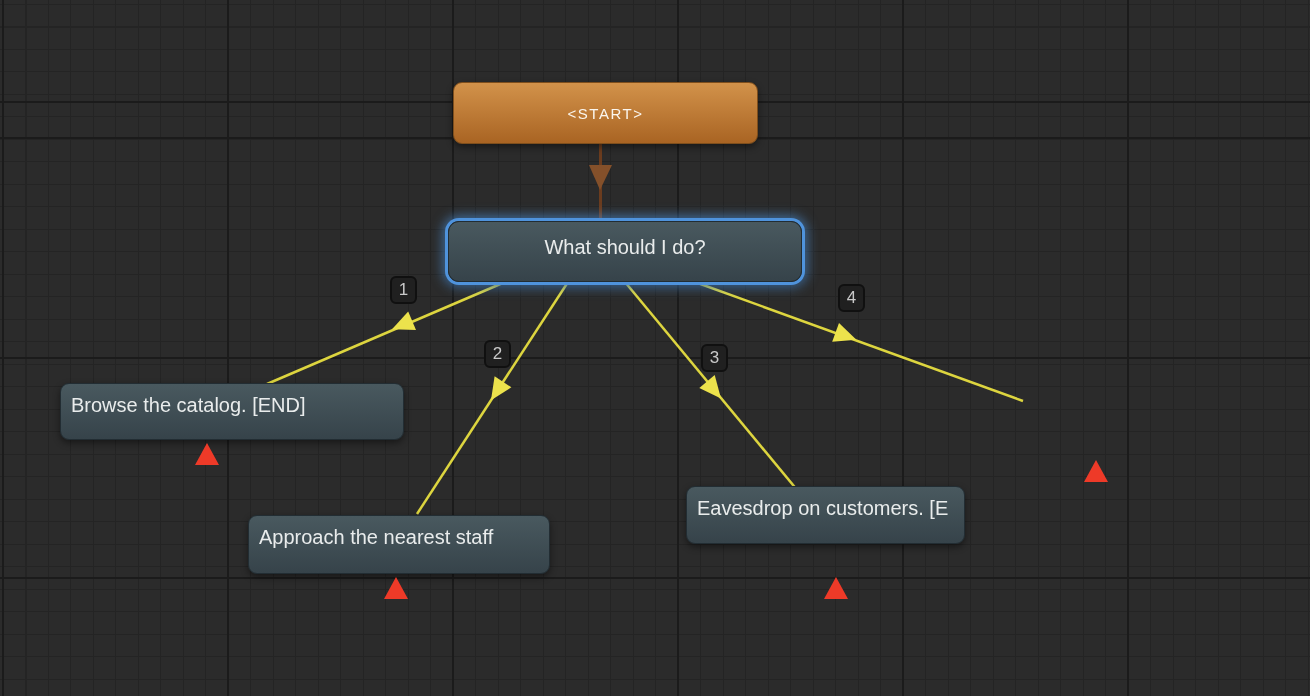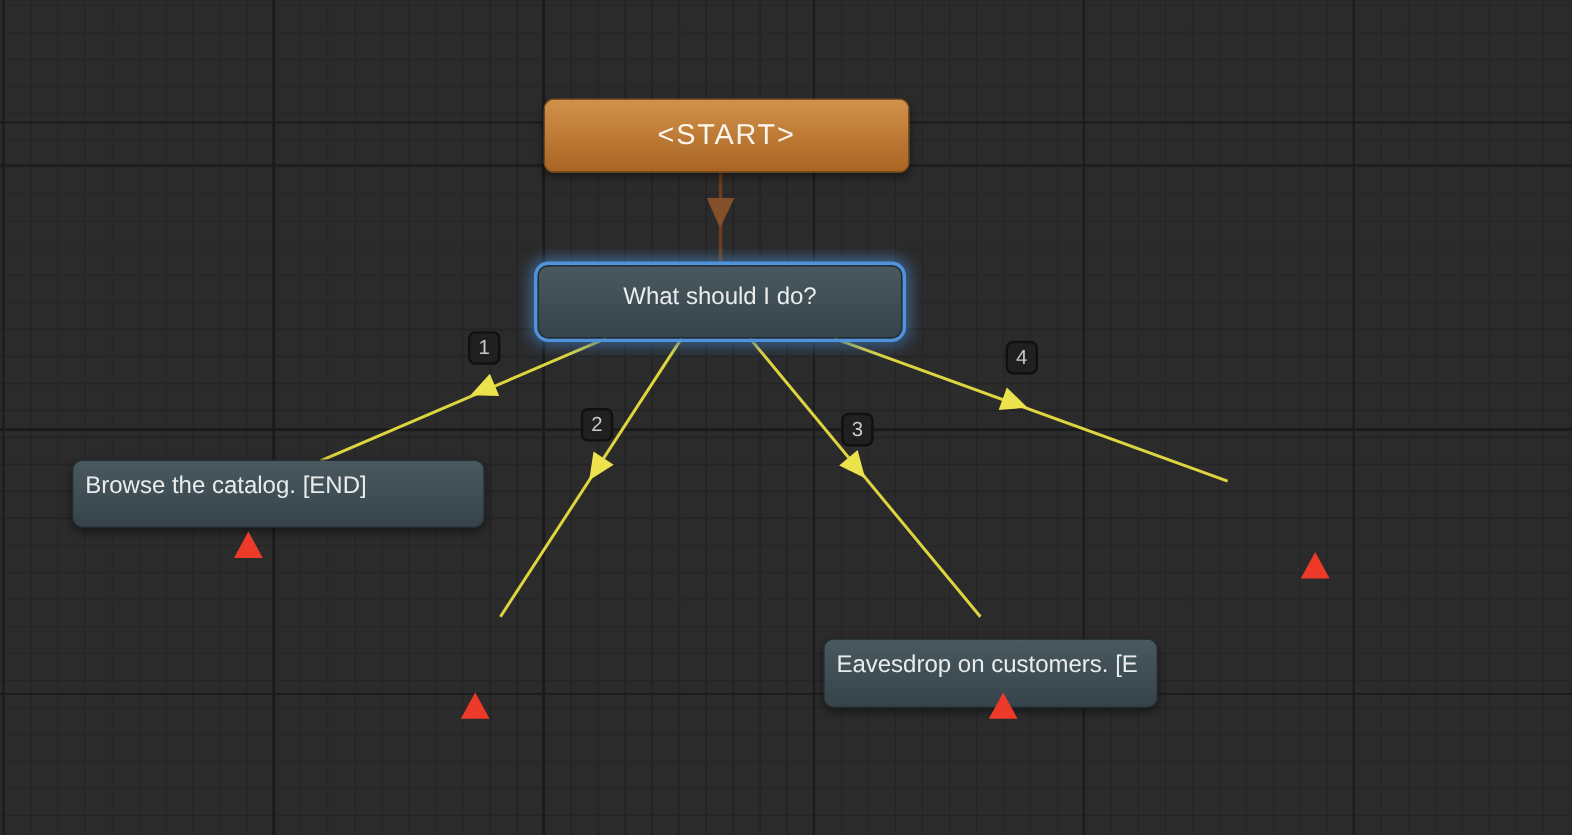--- a/index.html
+++ b/index.html
@@ -28,21 +28,21 @@
     border-radius:9px;
     box-shadow:0 3px 7px rgba(0,0,0,0.45);
     white-space:nowrap;overflow:hidden;
     color:#e9ecec;
   }
   .node-start{
     background:linear-gradient(#d2924a,#a96423);
     border:1px solid #7e4e1c;
     color:#fbf6ee;
     display:flex;align-items:center;justify-content:center;
-    font-size:24px;letter-spacing:1.5px;
+    font-size:15px;letter-spacing:1.5px;
   }
   .node-dialogue{
     background:linear-gradient(#49595f,#36434a);
     border:1px solid #222d33;
     font-size:20px;
   }
   .node-question{
     display:flex;align-items:flex-start;justify-content:center;
     padding-top:14px;
     box-shadow:0 0 0 3px #4f93dc, 0 0 12px 5px rgba(79,147,220,0.65), 0 3px 7px rgba(0,0,0,0.45);
@@ -88,30 +88,33 @@
     <line class="yellow" x1="625" y1="282" x2="817" y2="514"></line>
     <polygon class="yellow" points="721,398.5 699.3,387.9 714.7,375.1"></polygon>
     <line class="yellow" x1="695" y1="282" x2="1023" y2="401"></line>
     <polygon class="yellow" points="856.4,339.7 832.2,341.7 839,322.9"></polygon>
   </svg>
 
   <div class="node node-start" style="left:453px;top:82px;width:305px;height:62px;">
     <span class="node-label">&lt;START&gt;</span>
   </div>
 
-  <div class="node node-dialogue node-question" style="left:448px;top:221px;width:304px;height:61px;">
+  <div class="node node-dialogue node-question" style="left:448px;top:221px;width:354px;height:61px;border-radius:11px;">
     <span class="node-label">What should I do?</span>
   </div>
 
   <div class="node node-dialogue node-response" style="left:60px;top:383px;width:344px;height:57px;">
     <span class="node-label">Browse the catalog. [END]</span>
   </div>
 
+  <div class="node node-dialogue node-response" style="left:248px;top:515px;width:302px;height:59px;">
+    <span class="node-label">Approach the nearest staff</span>
+  </div>
 
-  <div class="node node-dialogue node-response" style="left:686px;top:532px;width:279px;height:58px;">
+  <div class="node node-dialogue node-response" style="left:686px;top:486px;width:279px;height:58px;">
     <span class="node-label">Eavesdrop on customers. [E</span>
   </div>
 
 
   <div class="link-badge" style="left:390px;top:276px;">
     <span>1</span>
   </div>
   <div class="link-badge" style="left:484px;top:340px;">
     <span>2</span>
   </div>

